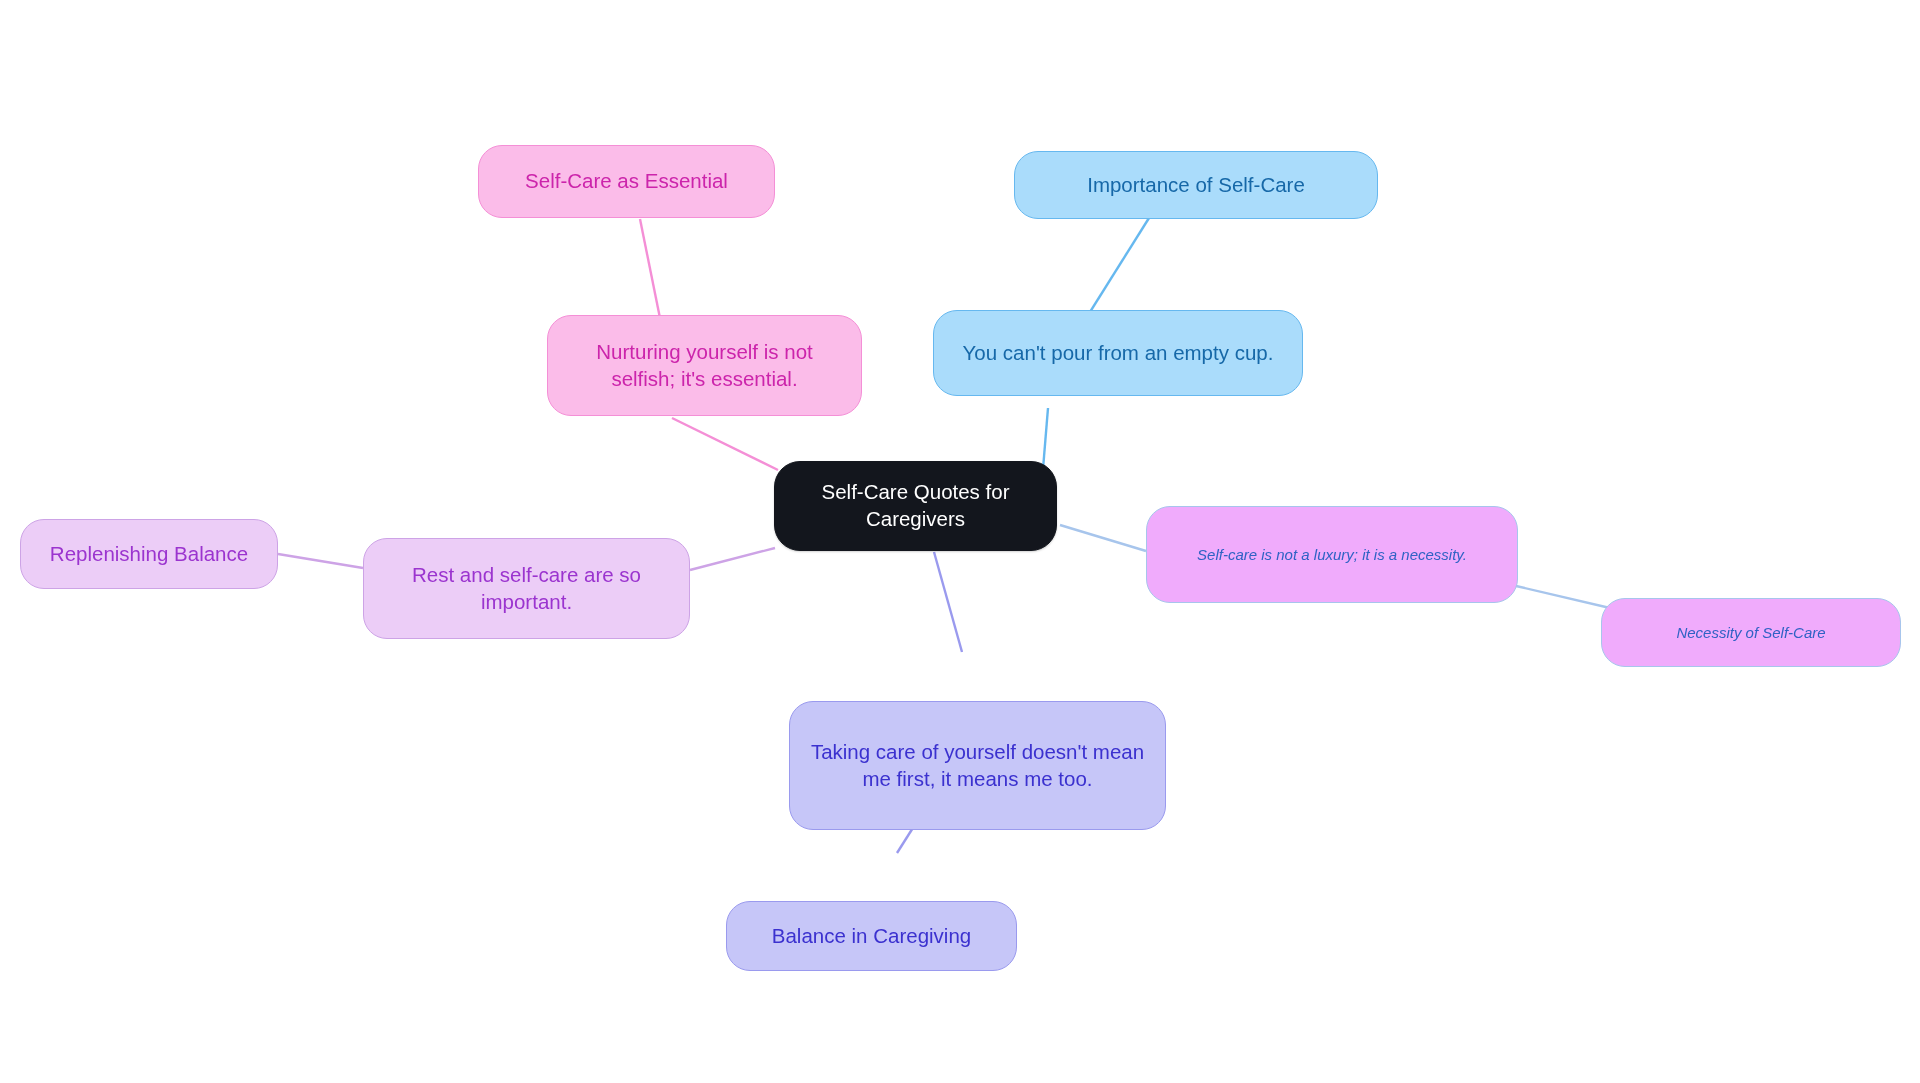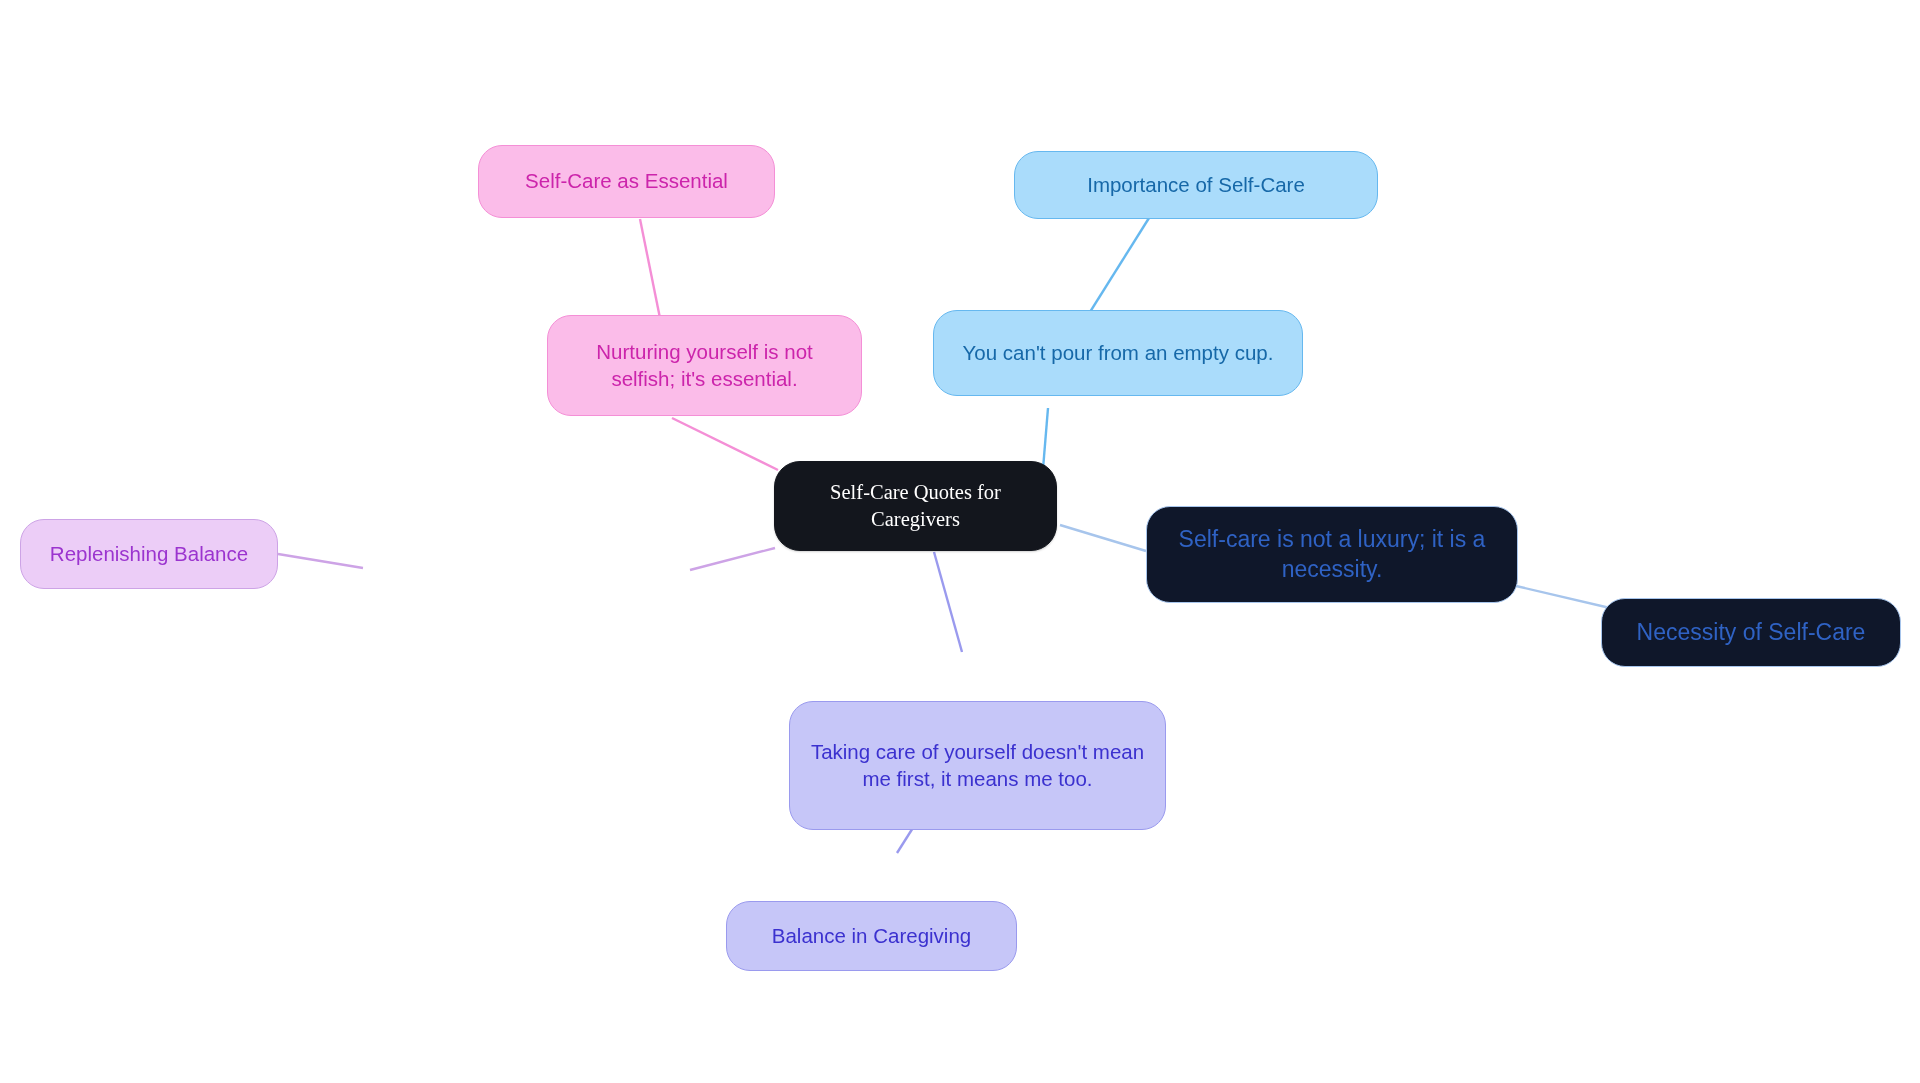--- a/index.html
+++ b/index.html
@@ -64,24 +64,25 @@
   }
   
   .node.sky {
     background: #aadcfb;
     border-color: #66b8ef;
     color: #1668a8;
     font-size: 20.5px;
   }
   
   .node.paleblue {
-    background: #0f172a;
+    background: #f0abfc;
     border-color: #a7c5ec;
     color: #2f62c4;
-    font-size: 23px;
+    font-size: 15px;
+    font-style: italic;
   }
   
   .node.peri {
     background: #c6c6f8;
     border-color: #9a9aee;
     color: #3b31cf;
     font-size: 20.5px;
     margin-top: 48px;
   }
   
@@ -113,21 +114,21 @@
 
     <path d="M 934 552 L 962 652" stroke="#9a9aee" stroke-width="2.4" fill="none"></path>
 
     <path d="M 942 782 L 897 853" stroke="#9a9aee" stroke-width="2.4" fill="none"></path>
 
     <path d="M 775 548 L 690 570" stroke="#cda3e6" stroke-width="2.4" fill="none"></path>
 
     <path d="M 363 568 L 278 554" stroke="#cda3e6" stroke-width="2.4" fill="none"></path>
   </svg>
 
-  <div class="node root" style="left:774px; top:461px; width:283px; height:90px;font-family:Liberation Serif, serif;">
+  <div class="node root" style="left:774px; top:461px; width:283px; height:90px;">
     <span class="node-label">Self-Care Quotes for Caregivers</span>
   </div>
 
   <div class="node pink" style="left:478px; top:145px; width:297px; height:73px;">
     <span class="node-label">Self-Care as Essential</span>
   </div>
 
   <div class="node pink" style="left:547px; top:315px; width:315px; height:101px;align-items:center;">
     <span class="node-label">Nurturing yourself is not selfish; it's essential.</span>
   </div>
@@ -149,18 +150,21 @@
   </div>
 
   <div class="node peri" style="left:789px; top:653px; width:377px; height:129px;">
     <span class="node-label">Taking care of yourself doesn't mean me first, it means me too.</span>
   </div>
 
   <div class="node peri" style="left:726px; top:853px; width:291px; height:70px;">
     <span class="node-label">Balance in Caregiving</span>
   </div>
 
+  <div class="node orchid" style="left:363px; top:538px; width:327px; height:101px;">
+    <span class="node-label">Rest and self-care are so important.</span>
+  </div>
 
   <div class="node orchid" style="left:20px; top:519px; width:258px; height:70px;">
     <span class="node-label">Replenishing Balance</span>
   </div>
 
 </div>
 
 </body></html>

